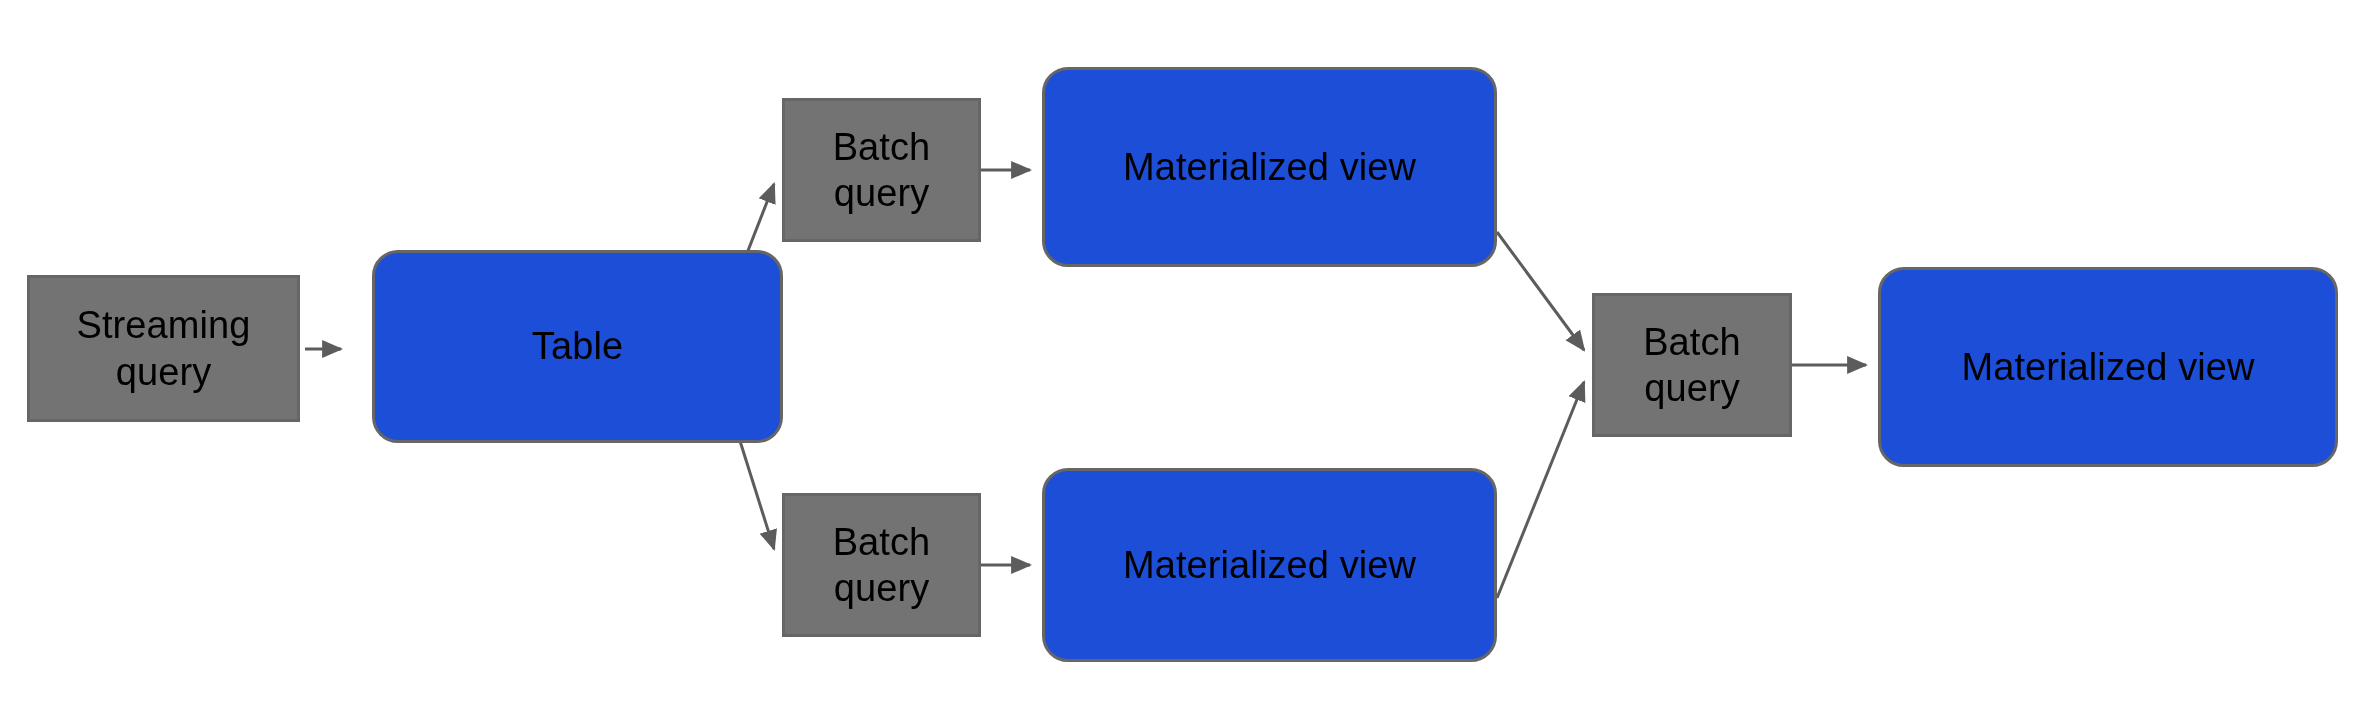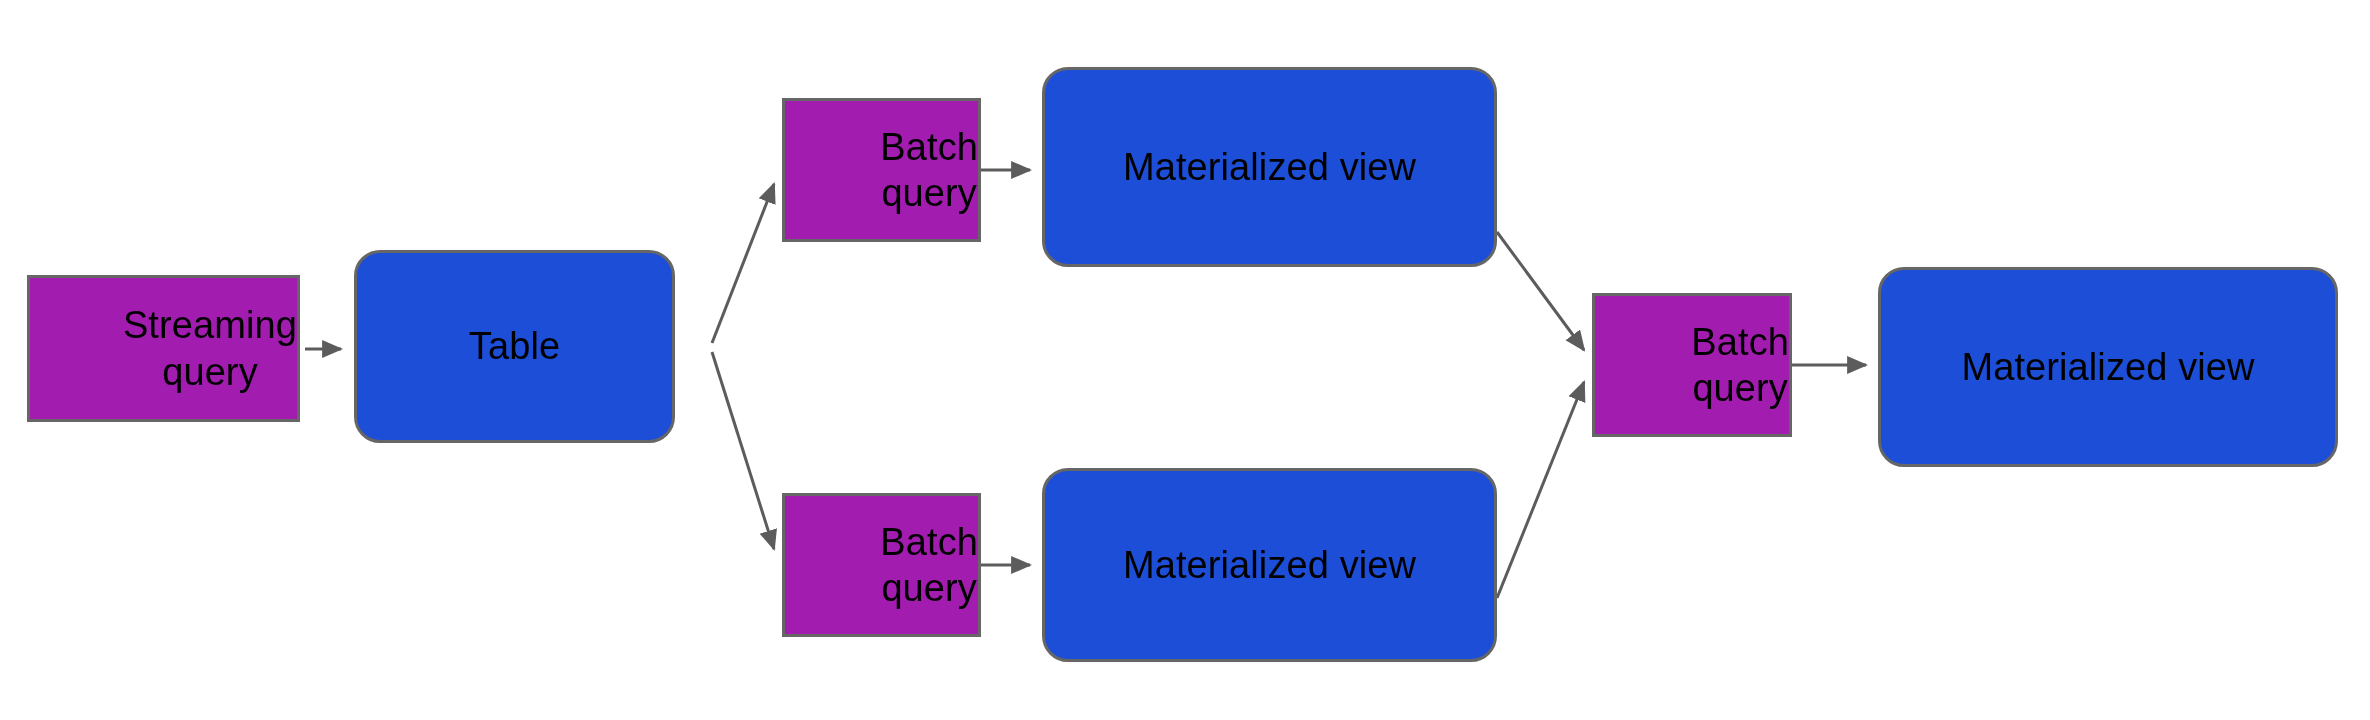--- a/index.html
+++ b/index.html
@@ -32,23 +32,22 @@
     text-align: center;
     color: #000000;
     font-size: 38px;
     line-height: 1.22;
     letter-spacing: 0.1px;
     white-space: pre-line;
     border: 3px solid #666666;
     z-index: 2;
   }
   .node.process {
-    background: #a21caf;
+    background: #737373;
     border-radius: 0;
-    justify-content: flex-end;
   }
   .node.store {
     background: #1d4ed8;
     border-radius: 26px;
   }
   .node-label {
     display: block;
     white-space: pre-line;
   }
 </style>
@@ -79,21 +78,21 @@
     <path d="M 1497 598 L 1584 382" fill="none" stroke="#5c5c5c" stroke-width="3" marker-end="url(#arrow)"></path>
 
     <path d="M 1792 365 L 1866 365" fill="none" stroke="#5c5c5c" stroke-width="3" marker-end="url(#arrow)"></path>
   </svg>
 
   <div class="node process" style="left:27px; top:275px; width:273px; height:147px;">
     <span class="node-label">Streaming
 query</span>
   </div>
 
-  <div class="node store" style="left:354px; top:250px; width:321px; height:193px;">
+  <div class="node store" style="left:372px; top:250px; width:411px; height:193px;">
     <span class="node-label">Table</span>
   </div>
 
   <div class="node process" style="left:782px; top:98px; width:199px; height:144px;">
     <span class="node-label">Batch
 query</span>
   </div>
 
   <div class="node store" style="left:1042px; top:67px; width:455px; height:200px;">
     <span class="node-label">Materialized view</span>

